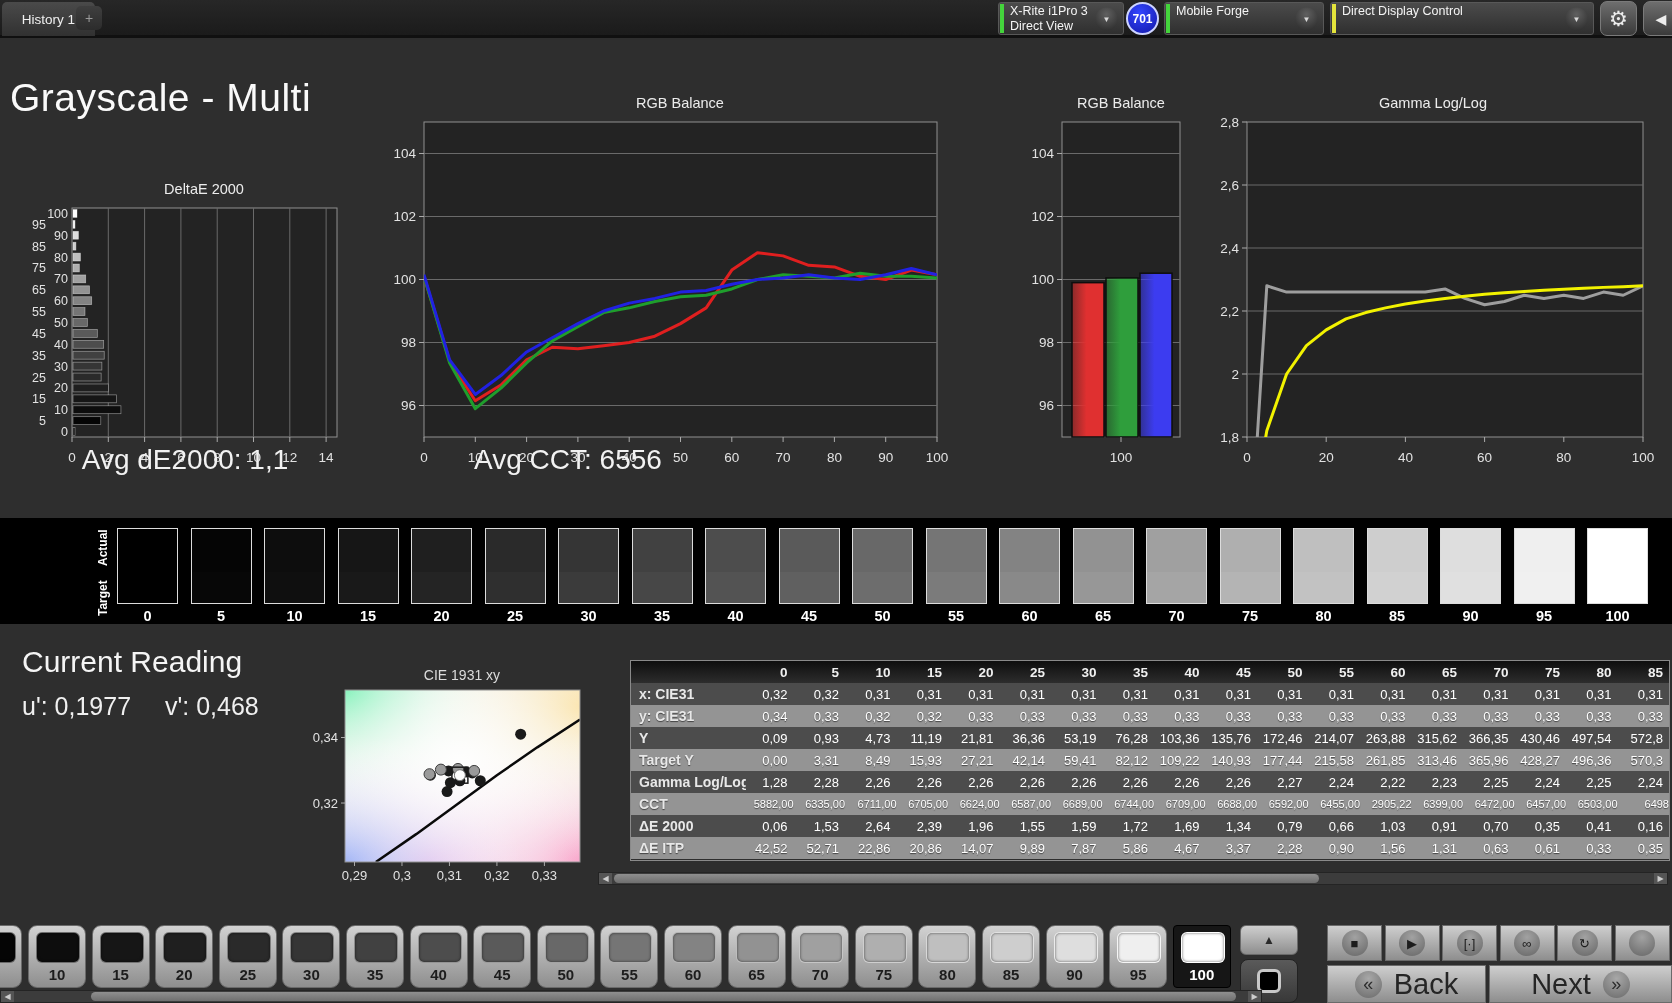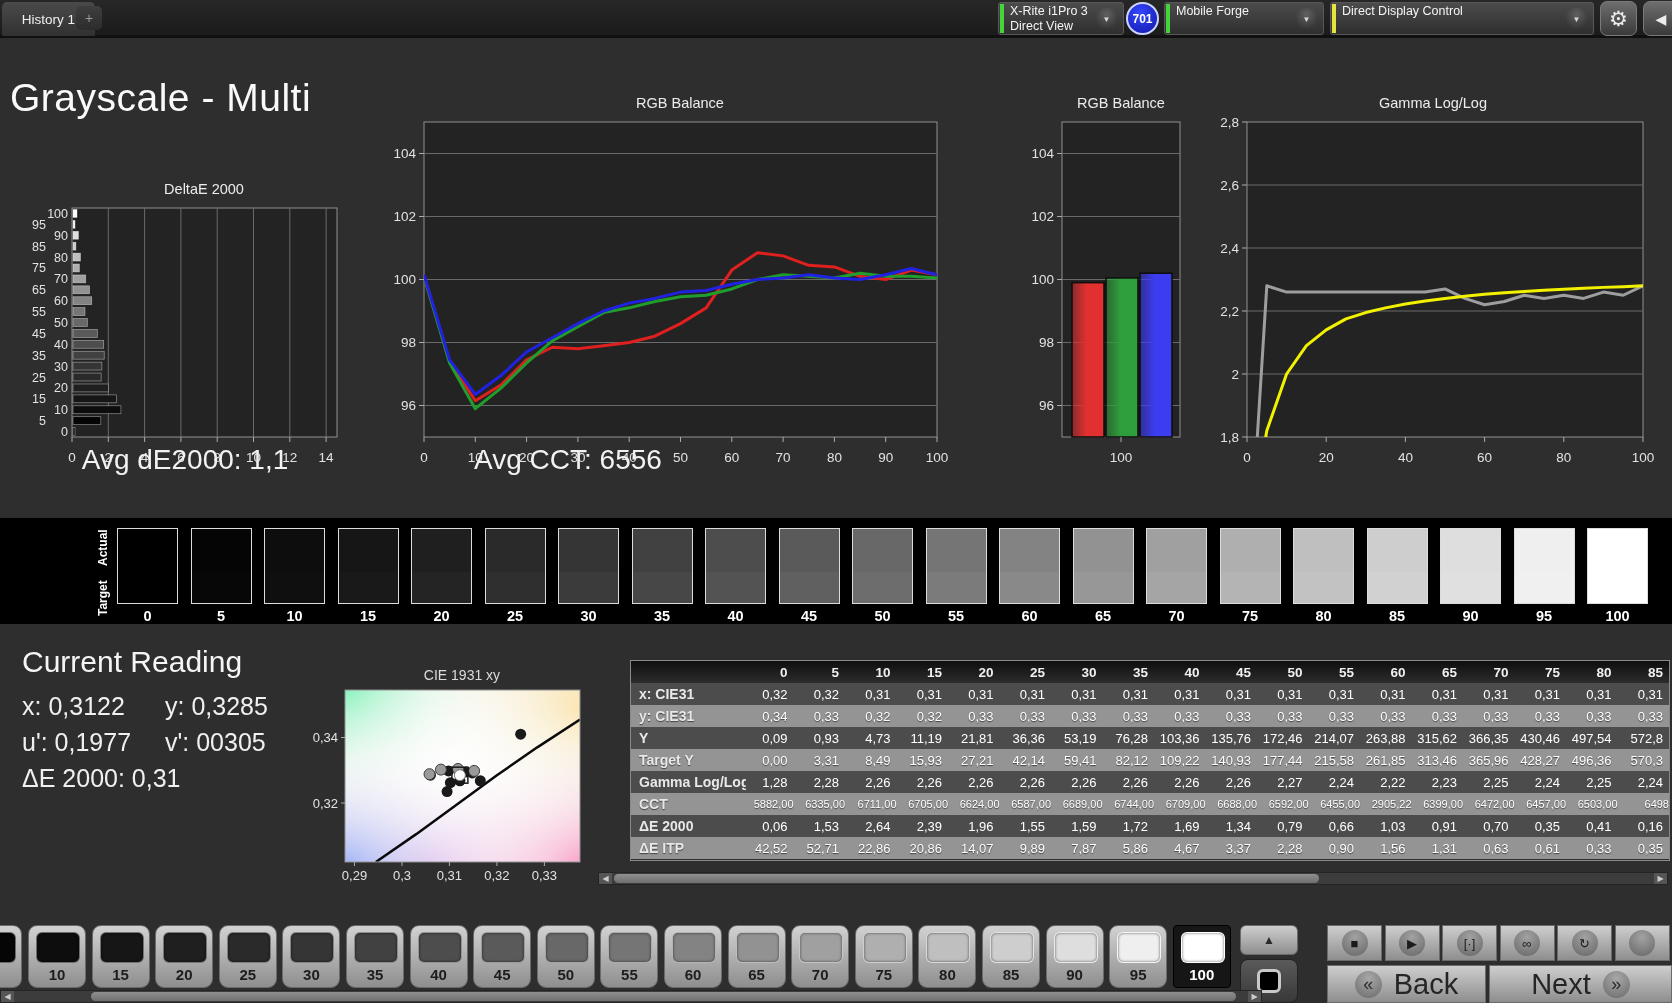--- a/index.html
+++ b/index.html
@@ -403,29 +403,22 @@
       <div class="strip-swatch" style="left: 1587px;">
         <div class="half-a" style="background: rgb(255, 255, 255);"></div>
         <div class="half-t" style="background: rgb(255, 255, 255);"></div>
       </div>
       <div class="strip-label" style="left: 1587px;">100</div>
     </div>
 
   <div id="cr-title">Current Reading</div>
   <div id="cr-rows">
       <div class="cr-row">
-        <span class="cr-cell">x: 0,3122</span>
-        <span class="cr-cell">y: 0,3285</span>
-      </div>
-      <div class="cr-row">
         <span class="cr-cell">u': 0,1977</span>
-        <span class="cr-cell">v': 00305</span>
-      </div>
-      <div class="cr-row">
-        <span class="cr-cell">ΔE 2000: 0,31</span>
+        <span class="cr-cell">v': 0,468</span>
       </div>
     </div>
 
   <svg id="cie-svg" width="300" height="258" style="left:300px;top:630px">
       <defs>
         <radialGradient id="gTL" cx="0%" cy="0%" r="75%">
           <stop offset="0%" stop-color="rgba(110,240,175,0.95)"></stop>
           <stop offset="100%" stop-color="rgba(255,255,255,0)"></stop>
         </radialGradient>
         <radialGradient id="gTR" cx="100%" cy="10%" r="75%">

